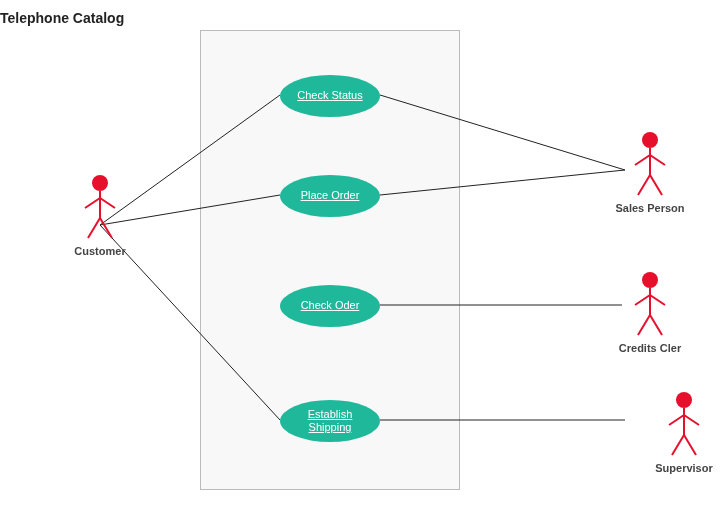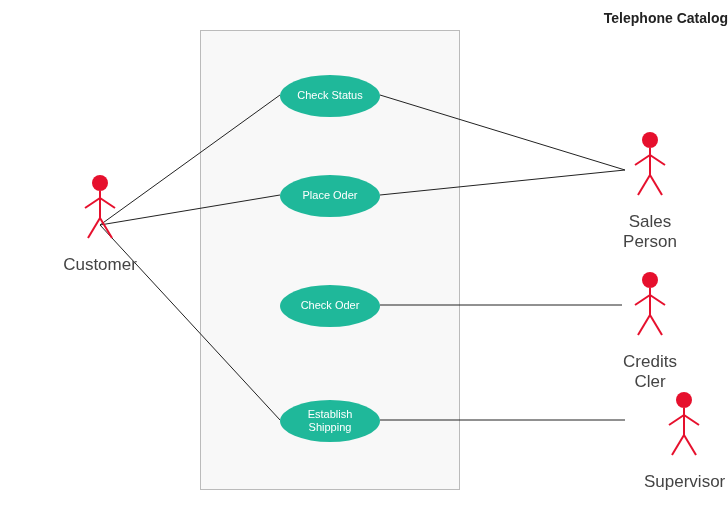--- a/index.html
+++ b/index.html
@@ -10,21 +10,21 @@
     font-family: Verdana, Geneva, sans-serif;
     background: #ffffff;
     position: relative;
     overflow: hidden;
   }
   .title {
     position: absolute;
     top: 10px;
     left: 0;
     width: 728px;
-    text-align: right;
+    text-align: left;
     font-weight: bold;
     font-size: 14px;
     color: #222;
   }
   .system-box {
     position: absolute;
     left: 200px;
     top: 30px;
     width: 260px;
     height: 460px;
@@ -40,34 +40,36 @@
     border-radius: 50%;
     display: flex;
     align-items: center;
     justify-content: center;
     text-align: center;
     color: #fff;
     font-size: 11px;
     line-height: 1.2;
     padding: 2px 6px;
     box-sizing: border-box;
+    text-decoration: underline;
   }
   .actor {
     position: absolute;
     width: 80px;
     text-align: center;
   }
   .actor svg {
     display: block;
     margin: 0 auto;
   }
   .actor-label {
-    font-size: 17px;
+    font-size: 11px;
     color: #444;
-    margin-top: 12px;
+    margin-top: 2px;
+    font-weight: bold;
   }
   svg.lines {
     position: absolute;
     left: 0;
     top: 0;
     width: 728px;
     height: 510px;
     pointer-events: none;
   }
   svg.lines line {
@@ -89,21 +91,21 @@
   <line x1="380" y1="95" x2="625" y2="170"></line>
   <line x1="380" y1="195" x2="625" y2="170"></line>
   <line x1="380" y1="305" x2="622" y2="305"></line>
   <line x1="380" y1="420" x2="625" y2="420"></line>
 </svg>
 
 <div class="usecase" style="left:280px; top:75px;">
   <span>Check Status</span>
 </div>
 <div class="usecase" style="left:280px; top:175px;">
-  <span>Place Oder</span>
+  <span>Place Order</span>
 </div>
 <div class="usecase" style="left:280px; top:285px;">
   <span>Check Oder</span>
 </div>
 <div class="usecase" style="left:280px; top:400px;">
   <span>Establish Shipping</span>
 </div>
 
 <div class="actor" style="left:60px; top:173px;">
   <svg width="40" height="70">

